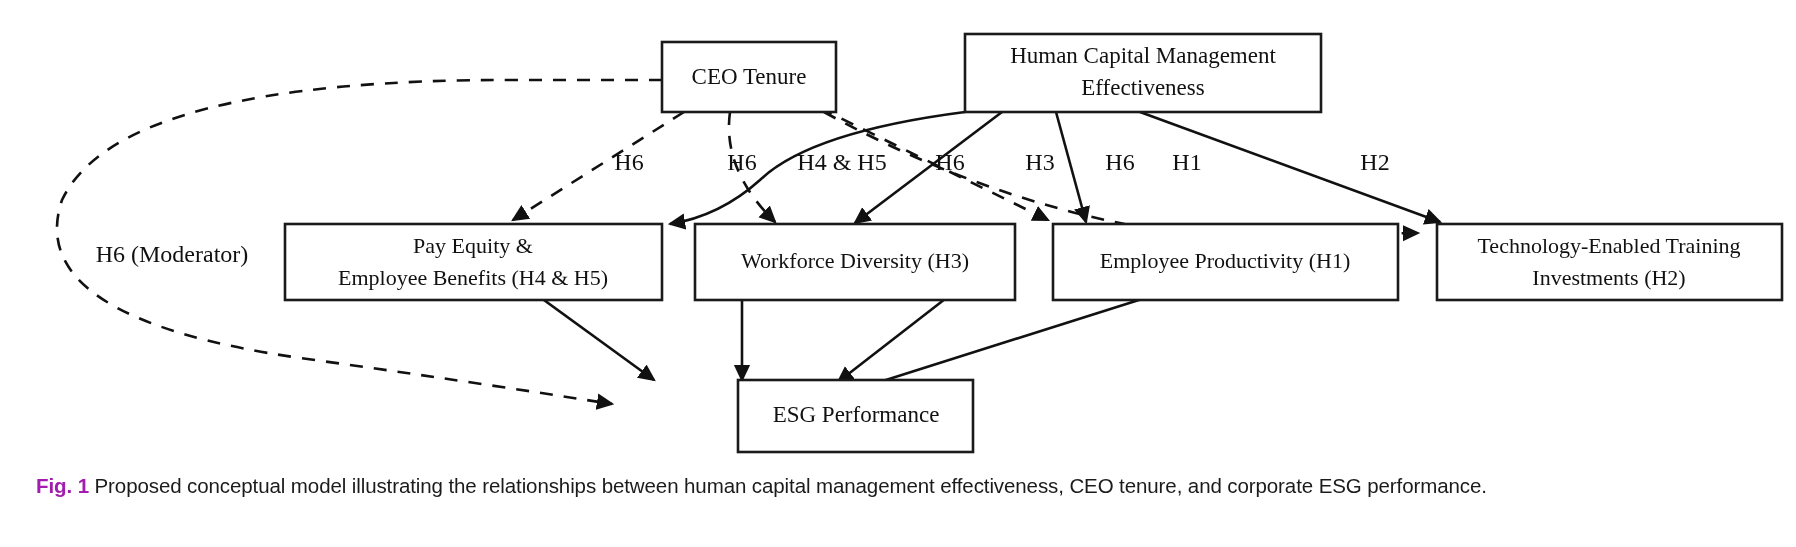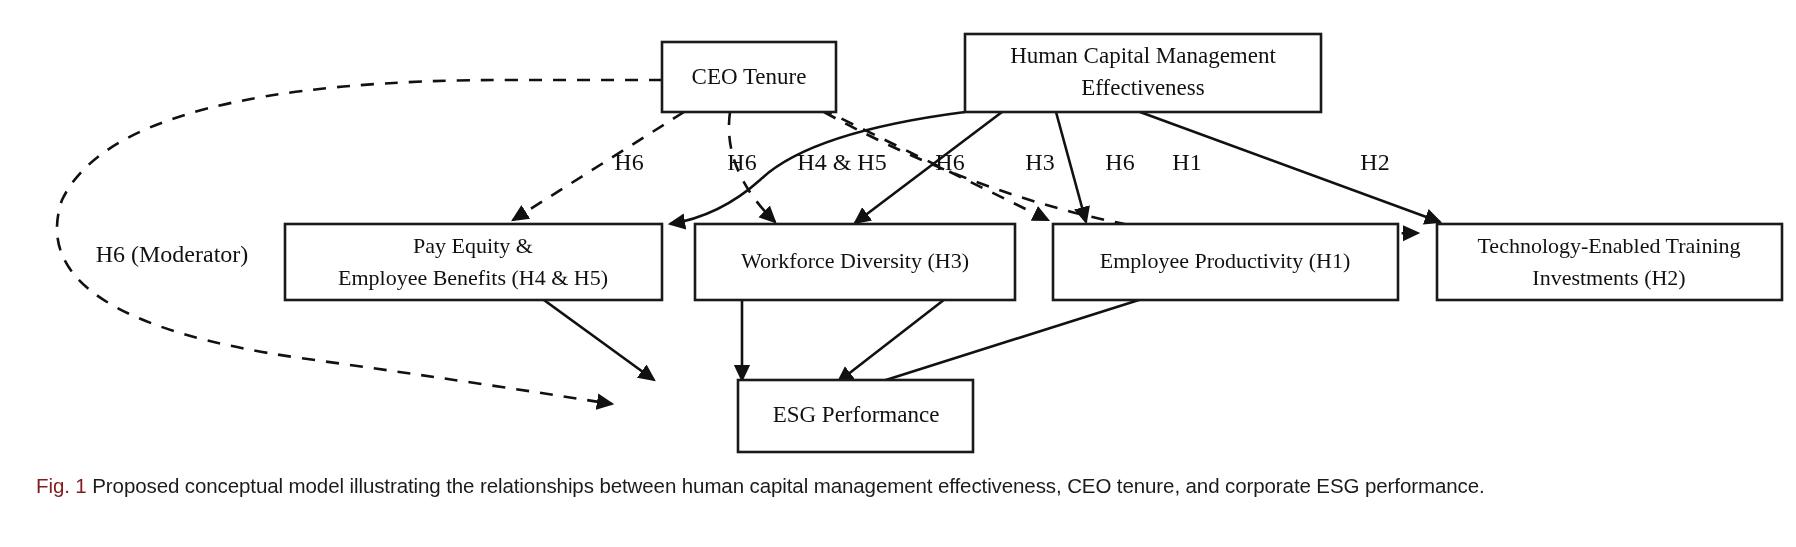--- a/index.html
+++ b/index.html
@@ -72,22 +72,22 @@
     left: 36px;
     top: 470px;
     width: 1730px;
     font-family: "Liberation Sans", "DejaVu Sans", sans-serif;
     font-size: 20.5px;
     line-height: 1.55;
     color: #1b1b1b;
     letter-spacing: -0.1px;
   }
   #caption .caption-label {
-    font-weight: normal;
-    color: #7f1d1d;
+    font-weight: bold;
+    color: #a21caf;
   }
 </style>
 </head>
 <body>
 
 <div id="figure-root">
 
   <svg id="diagram-svg" viewBox="0 0 1796 470" xmlns="http://www.w3.org/2000/svg">
 
     <defs>

